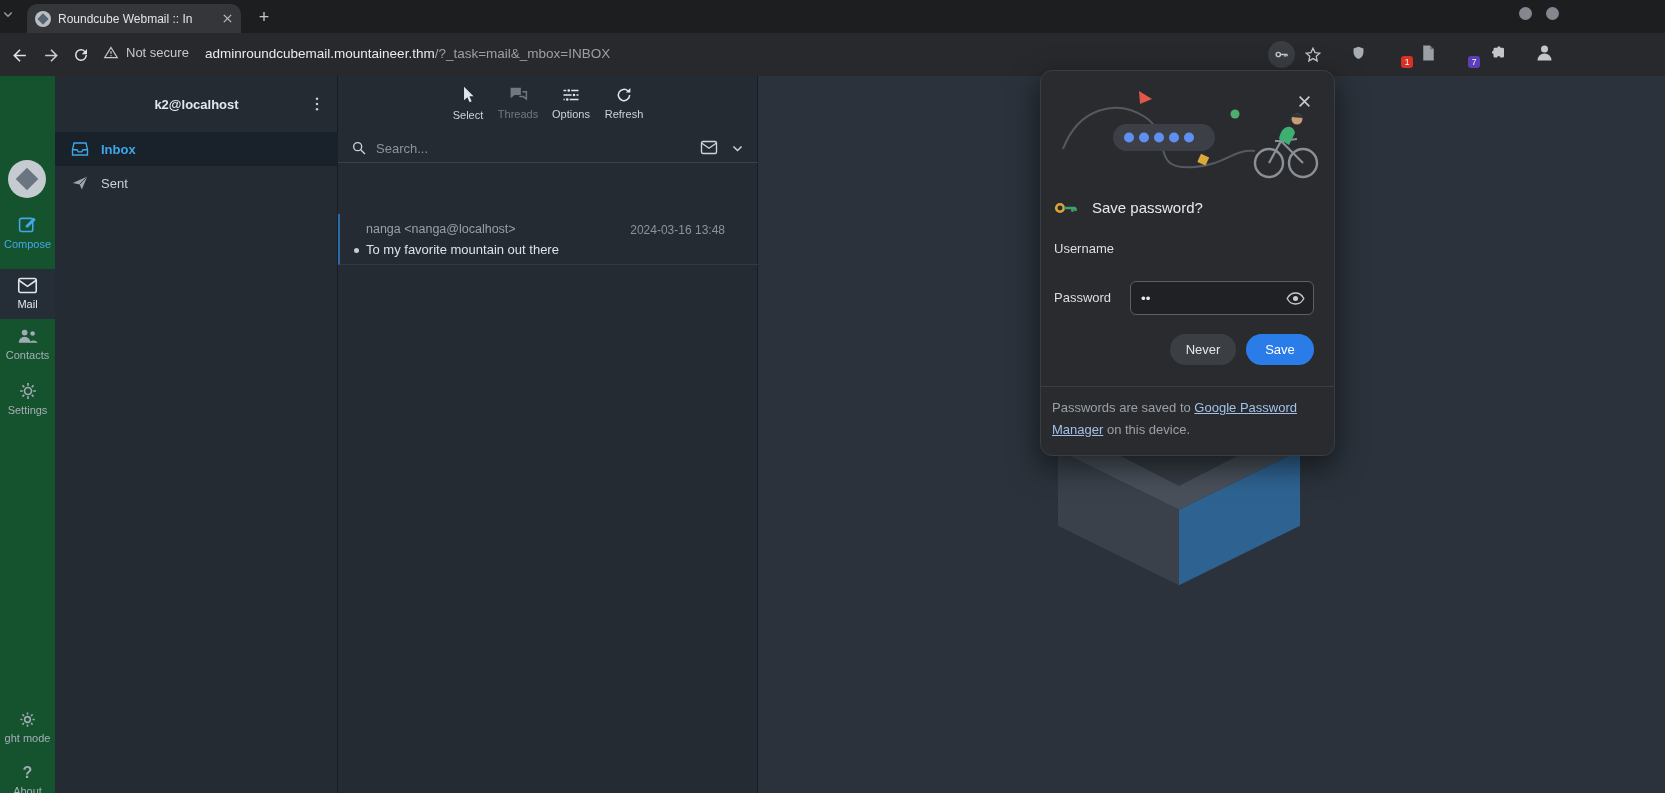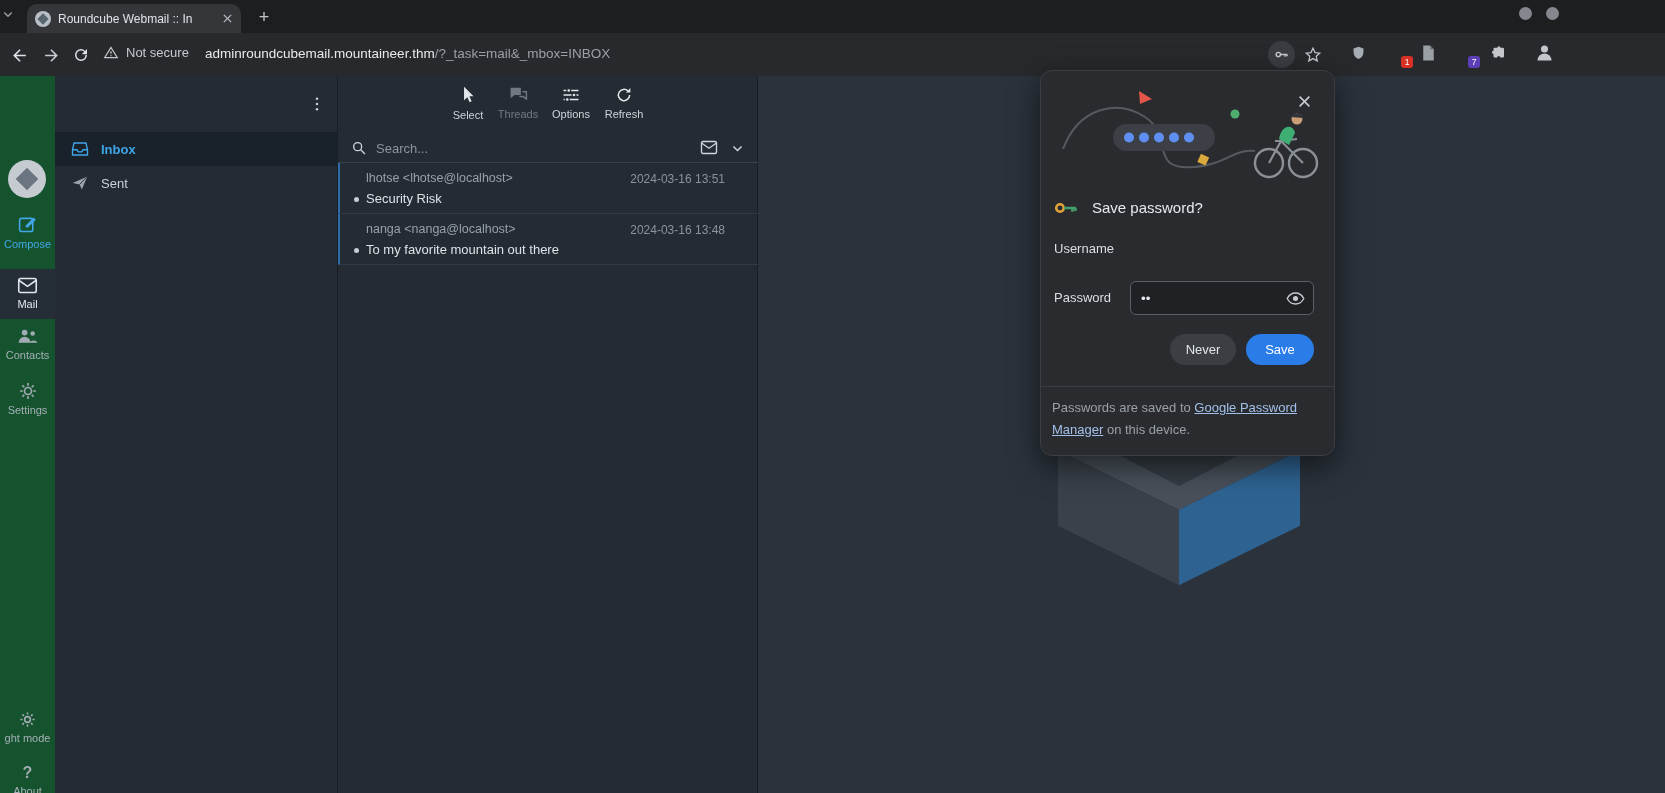--- a/index.html
+++ b/index.html
@@ -255,20 +255,21 @@
     </div>
 
     <div class="sb-item" style="top:688px">
       <span class="sb-ic" style="font-size:16px; font-weight:bold; color:#a2abb4">?</span>
       <span class="sb-label">About</span>
     </div>
 
   </div>
 
   <div class="folders">
+    <div class="acct">k2@localhost</div>
     <span class="icon-btn kebab">
       <svg width="16" height="18" viewBox="0 0 8 24">
           <circle cx="4" cy="5" r="1.7" fill="#c7ccd2"></circle>
           <circle cx="4" cy="12" r="1.7" fill="#c7ccd2"></circle>
           <circle cx="4" cy="19" r="1.7" fill="#c7ccd2"></circle>
         </svg>
     </span>
     <div class="folder-row folder-inbox">
       <svg width="18" height="16" viewBox="0 0 24 20">
           <path d="M4 2h16l2 9v7H2v-7z" fill="none" stroke="#3fa6e8" stroke-width="1.8"></path>
@@ -341,26 +342,20 @@
             <path d="M2 4l10 7L22 4" fill="none" stroke="#cfd5db" stroke-width="1.8"></path>
           </svg>
       </span>
       <span class="scope-chev">
         <svg width="13" height="13" viewBox="0 0 16 16">
             <path d="M3 5.5l5 5 5-5" fill="none" stroke="#cfd5db" stroke-width="1.8"></path>
           </svg>
       </span>
     </div>
 
-    <div class="msg-row" style="top:87px">
-      <span class="msg-from">lhotse &lt;lhotse@localhost&gt;</span>
-      <span class="msg-date">2024-03-16 13:51</span>
-      <span class="unread-dot"></span>
-      <span class="msg-subj">Security Risk</span>
-    </div>
     <div class="msg-row" style="top:138px">
       <span class="msg-from">nanga &lt;nanga@localhost&gt;</span>
       <span class="msg-date">2024-03-16 13:48</span>
       <span class="unread-dot"></span>
       <span class="msg-subj">To my favorite mountain out there</span>
     </div>
   </div>
 
   <div class="content"></div>
   <span class="cube">

